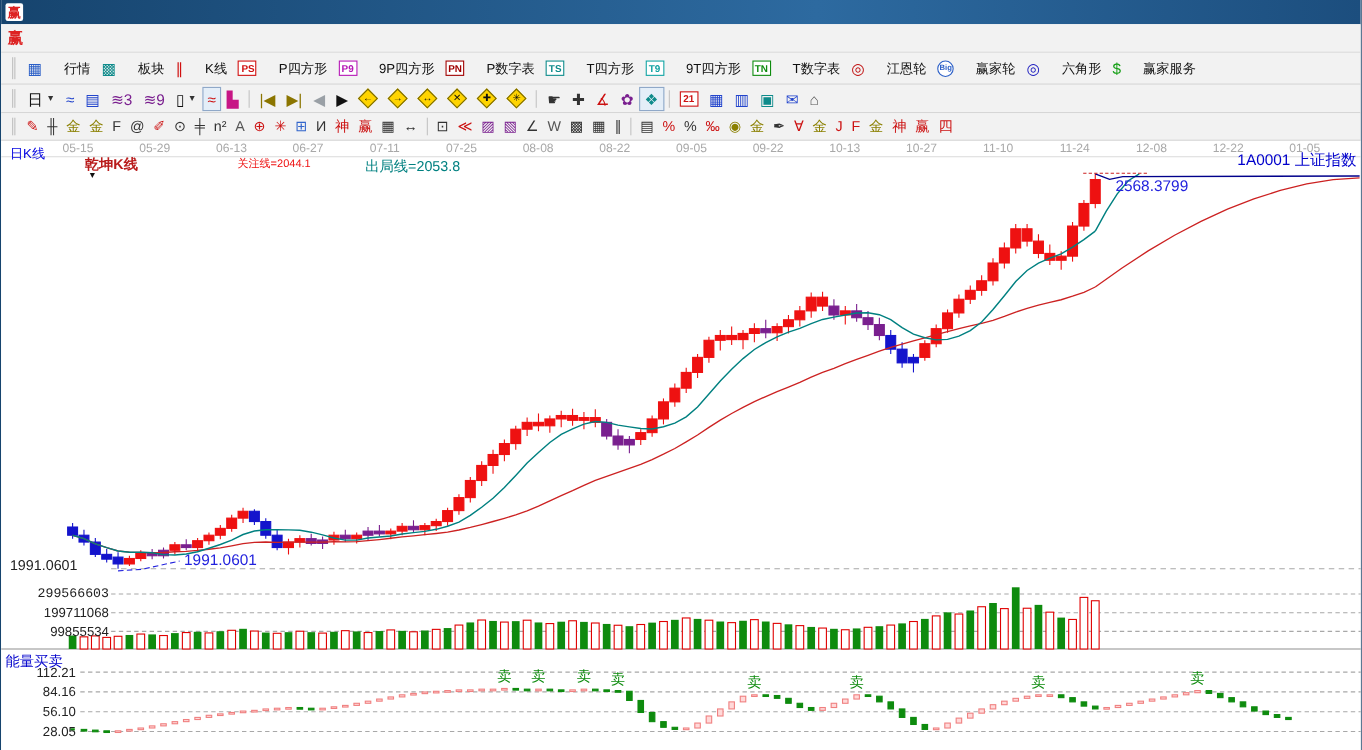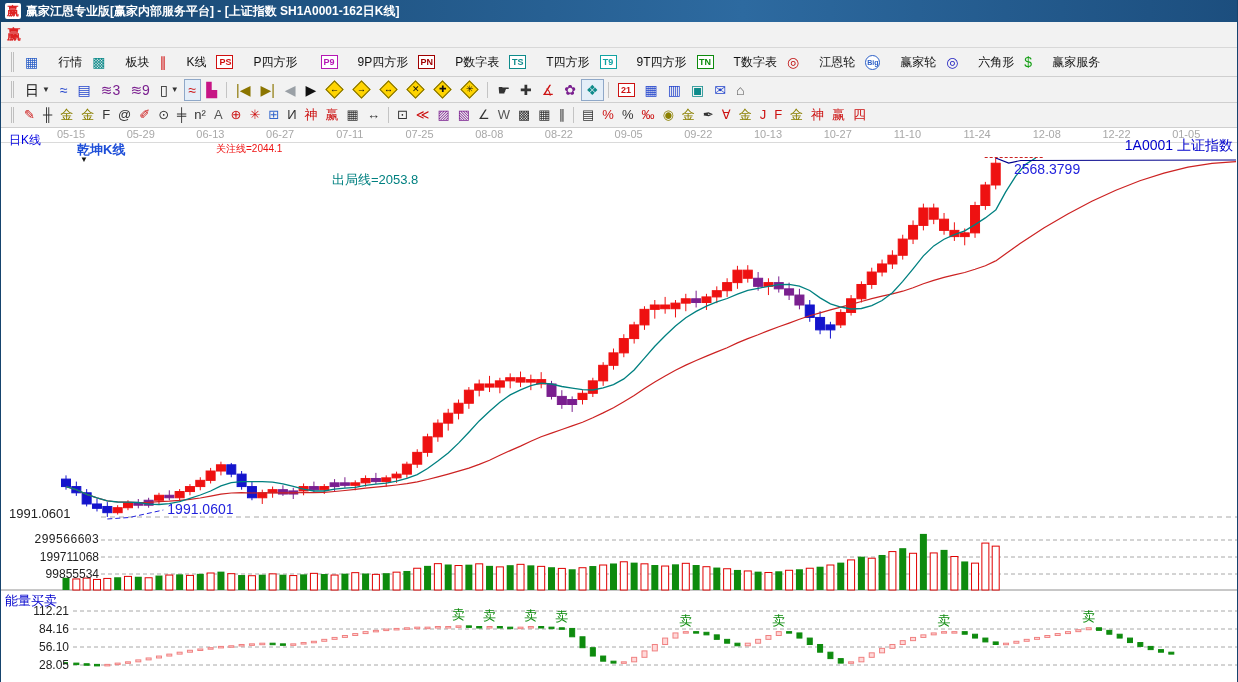--- a/index.html
+++ b/index.html
@@ -29,39 +29,38 @@
   .tsep{width:1px;height:16px;background:#C4C4C4;margin:0 4px;}
   .diamond{width:13px;height:13px;background:#FFD400;border:1px solid #7A6A00;transform:rotate(45deg);display:flex;align-items:center;justify-content:center;margin:0 2px;}
   .diamond span{transform:rotate(-45deg);font-size:9px;color:#111;line-height:9px;}
   #tb-gann .tbtn{padding:0 3px;}
   #tb-gann .glyph{font-size:13px;}
   
   #chart-area{position:absolute;left:0;top:128px;width:1238px;height:554px;background:#fff;}
   #chart-svg{position:absolute;left:0;top:0;}
   .ovl{position:absolute;white-space:nowrap;}
   #lbl-period{left:8px;top:4px;font-size:12px;color:#0000E0;}
-  #lbl-mode{left:76px;top:13px;font-size:13px;color:#1d4ed8;font-weight:bold;}
+  #lbl-mode{left:76px;top:13px;font-size:13px;color:#b91c1c;font-weight:bold;}
   #lbl-mode-caret{left:79px;top:27px;font-size:8px;color:#111;}
   #lbl-watch{left:215px;top:14px;font-size:10px;color:#E11;}
-  #lbl-exit{left:331px;top:14px;font-size:13px;color:#008080;margin-top:29px;}
+  #lbl-exit{left:331px;top:14px;font-size:13px;color:#008080;}
   #lbl-low-axis{left:8px;top:378px;font-size:13px;color:#222;}
   .vol-axis{left:8px;width:90px;text-align:right;font-size:12px;color:#222;}
   #lbl-vol-0{top:405px;font-family:Liberation Mono, monospace;} #lbl-vol-1{top:422px;} #lbl-vol-2{top:439px;}
   #lbl-ind-name{left:4px;top:464px;font-size:13px;color:#0000CC;}
   .ind-axis{left:8px;width:60px;text-align:right;font-size:12px;color:#222;}
   #lbl-ind-0{top:476px;} #lbl-ind-1{top:494px;} #lbl-ind-2{top:512px;} #lbl-ind-3{top:530px;}
 </style>
 </head>
 <body>
 
 <div id="app">
 
   <div id="titlebar">
     <span class="app-icon">赢</span>
-    <span class="title">赢家江恩专业版[赢家内部服务平台] - [上证指数  SH1A0001-162日K线]</span>
   </div>
 
   <div id="menubar">
     <span class="mdi-icon">赢</span>
   </div>
 
   <div id="tb-main" class="toolbar">
       <div class="tbtn">
         <span class="glyph" style="color: rgb(43, 95, 199);">▦</span>
         <span class="label">行情</span>
@@ -72,21 +71,21 @@
       </div>
       <div class="tbtn">
         <span class="glyph" style="color: rgb(208, 16, 16);">∥</span>
         <span class="label">K线</span>
       </div>
       <div class="tbtn">
         <span class="letterbox" style="color: rgb(208, 16, 16); border-color: rgb(208, 16, 16); text-align: right;">PS</span>
         <span class="label">P四方形</span>
       </div>
       <div class="tbtn">
-        <span class="letterbox" style="color: rgb(181, 23, 181); border-color: rgb(181, 23, 181); margin-left: 13px;">P9</span>
+        <span class="letterbox" style="color: rgb(181, 23, 181); border-color: rgb(181, 23, 181);">P9</span>
         <span class="label">9P四方形</span>
       </div>
       <div class="tbtn">
         <span class="letterbox" style="color: rgb(160, 0, 0); border-color: rgb(160, 0, 0);">PN</span>
         <span class="label">P数字表</span>
       </div>
       <div class="tbtn">
         <span class="letterbox" style="color: rgb(14, 139, 139); border-color: rgb(14, 139, 139);">TS</span>
         <span class="label">T四方形</span>
       </div>

